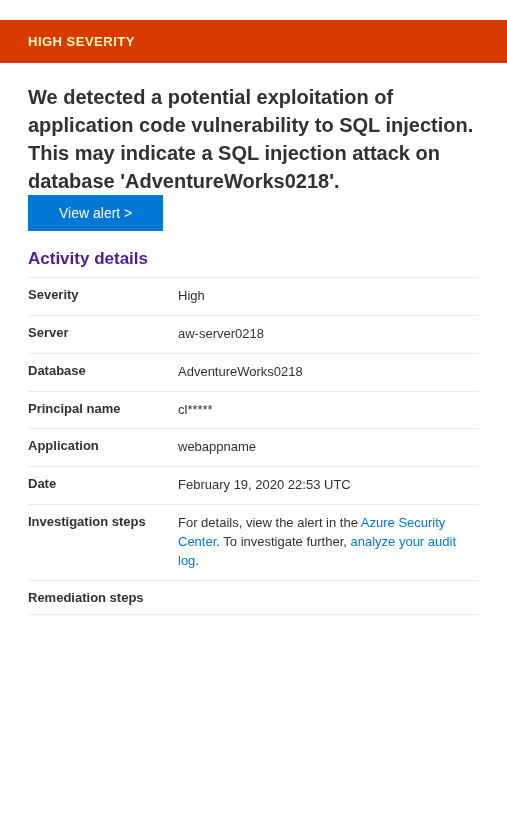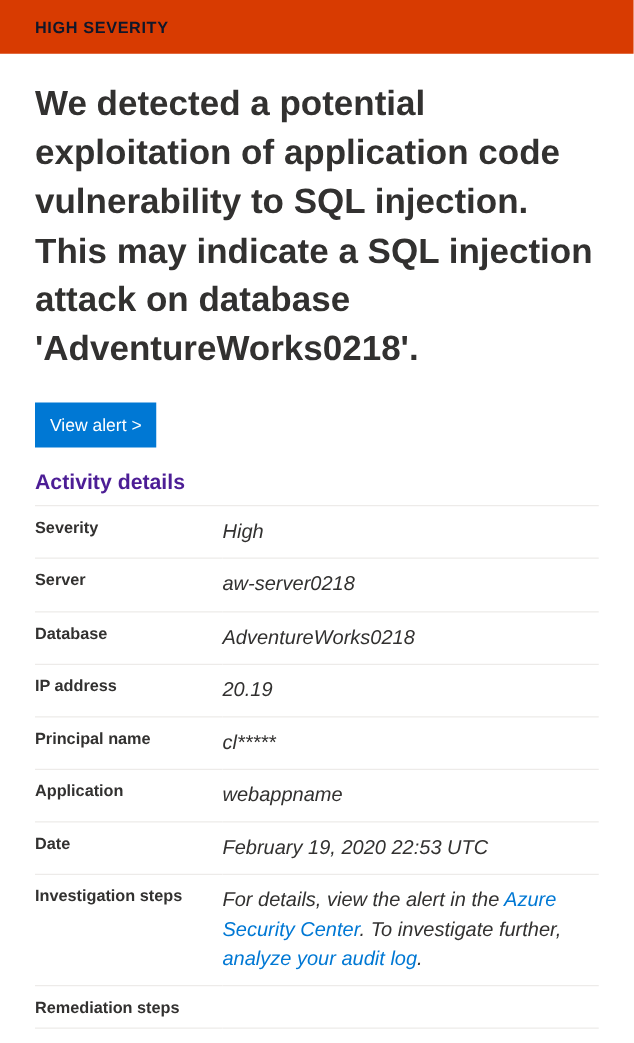--- a/index.html
+++ b/index.html
@@ -8,41 +8,41 @@
       box-sizing: border-box;
     }
     body {
       font-family: 'Segoe UI', Tahoma, Geneva, Verdana, sans-serif;
       background: #ffffff;
       width: 507px;
       color: #323130;
     }
     .severity-banner {
       background: #d83b01;
-      color: #0f172a;
+      color: #fef9c3;
       padding: 14px 28px;
       font-size: 13px;
       font-weight: 700;
       letter-spacing: 0.5px;
+      margin-top: 20px;
     }
     .content {
       padding: 20px 28px;
     }
     .alert-title {
-      font-size: 28px;
+      font-size: 20px;
       font-weight: 600;
       line-height: 1.4;
       color: #323130;
-      margin-bottom: 24px;
     }
     .view-alert-btn {
       background: #0078d4;
       color: #ffffff;
       border: none;
-      padding: 10px 12px;
+      padding: 10px 31px;
       font-size: 14px;
       font-weight: 400;
       cursor: pointer;
       font-family: inherit;
       display: inline-block;
       margin-bottom: 18px;
     }
     .section-heading {
       font-size: 17px;
       font-weight: 600;
@@ -61,27 +61,26 @@
     }
     .details-label {
       font-size: 13px;
       font-weight: 600;
       color: #323130;
       padding: 9px 8px 9px 0;
       vertical-align: top;
       width: 150px;
     }
     .details-value {
-      font-size: 16px;
+      font-size: 13px;
       font-weight: 400;
       color: #323130;
       padding: 9px 0;
       vertical-align: top;
       line-height: 1.45;
-      font-style: italic;
     }
     .link {
       color: #0078d4;
       text-decoration: none;
       cursor: pointer;
     }
   </style>
 </head>
 <body>
 
@@ -104,24 +103,20 @@
     </tr>
     <tr class="details-row">
       <td class="details-label">Server</td>
       <td class="details-value">aw-server0218</td>
     </tr>
     <tr class="details-row">
       <td class="details-label">Database</td>
       <td class="details-value">AdventureWorks0218</td>
     </tr>
     <tr class="details-row">
-      <td class="details-label">IP address</td>
-      <td class="details-value">20.19</td>
-    </tr>
-    <tr class="details-row">
       <td class="details-label">Principal name</td>
       <td class="details-value">cl*****</td>
     </tr>
     <tr class="details-row">
       <td class="details-label">Application</td>
       <td class="details-value">webappname</td>
     </tr>
     <tr class="details-row">
       <td class="details-label">Date</td>
       <td class="details-value">February 19, 2020 22:53 UTC</td>

